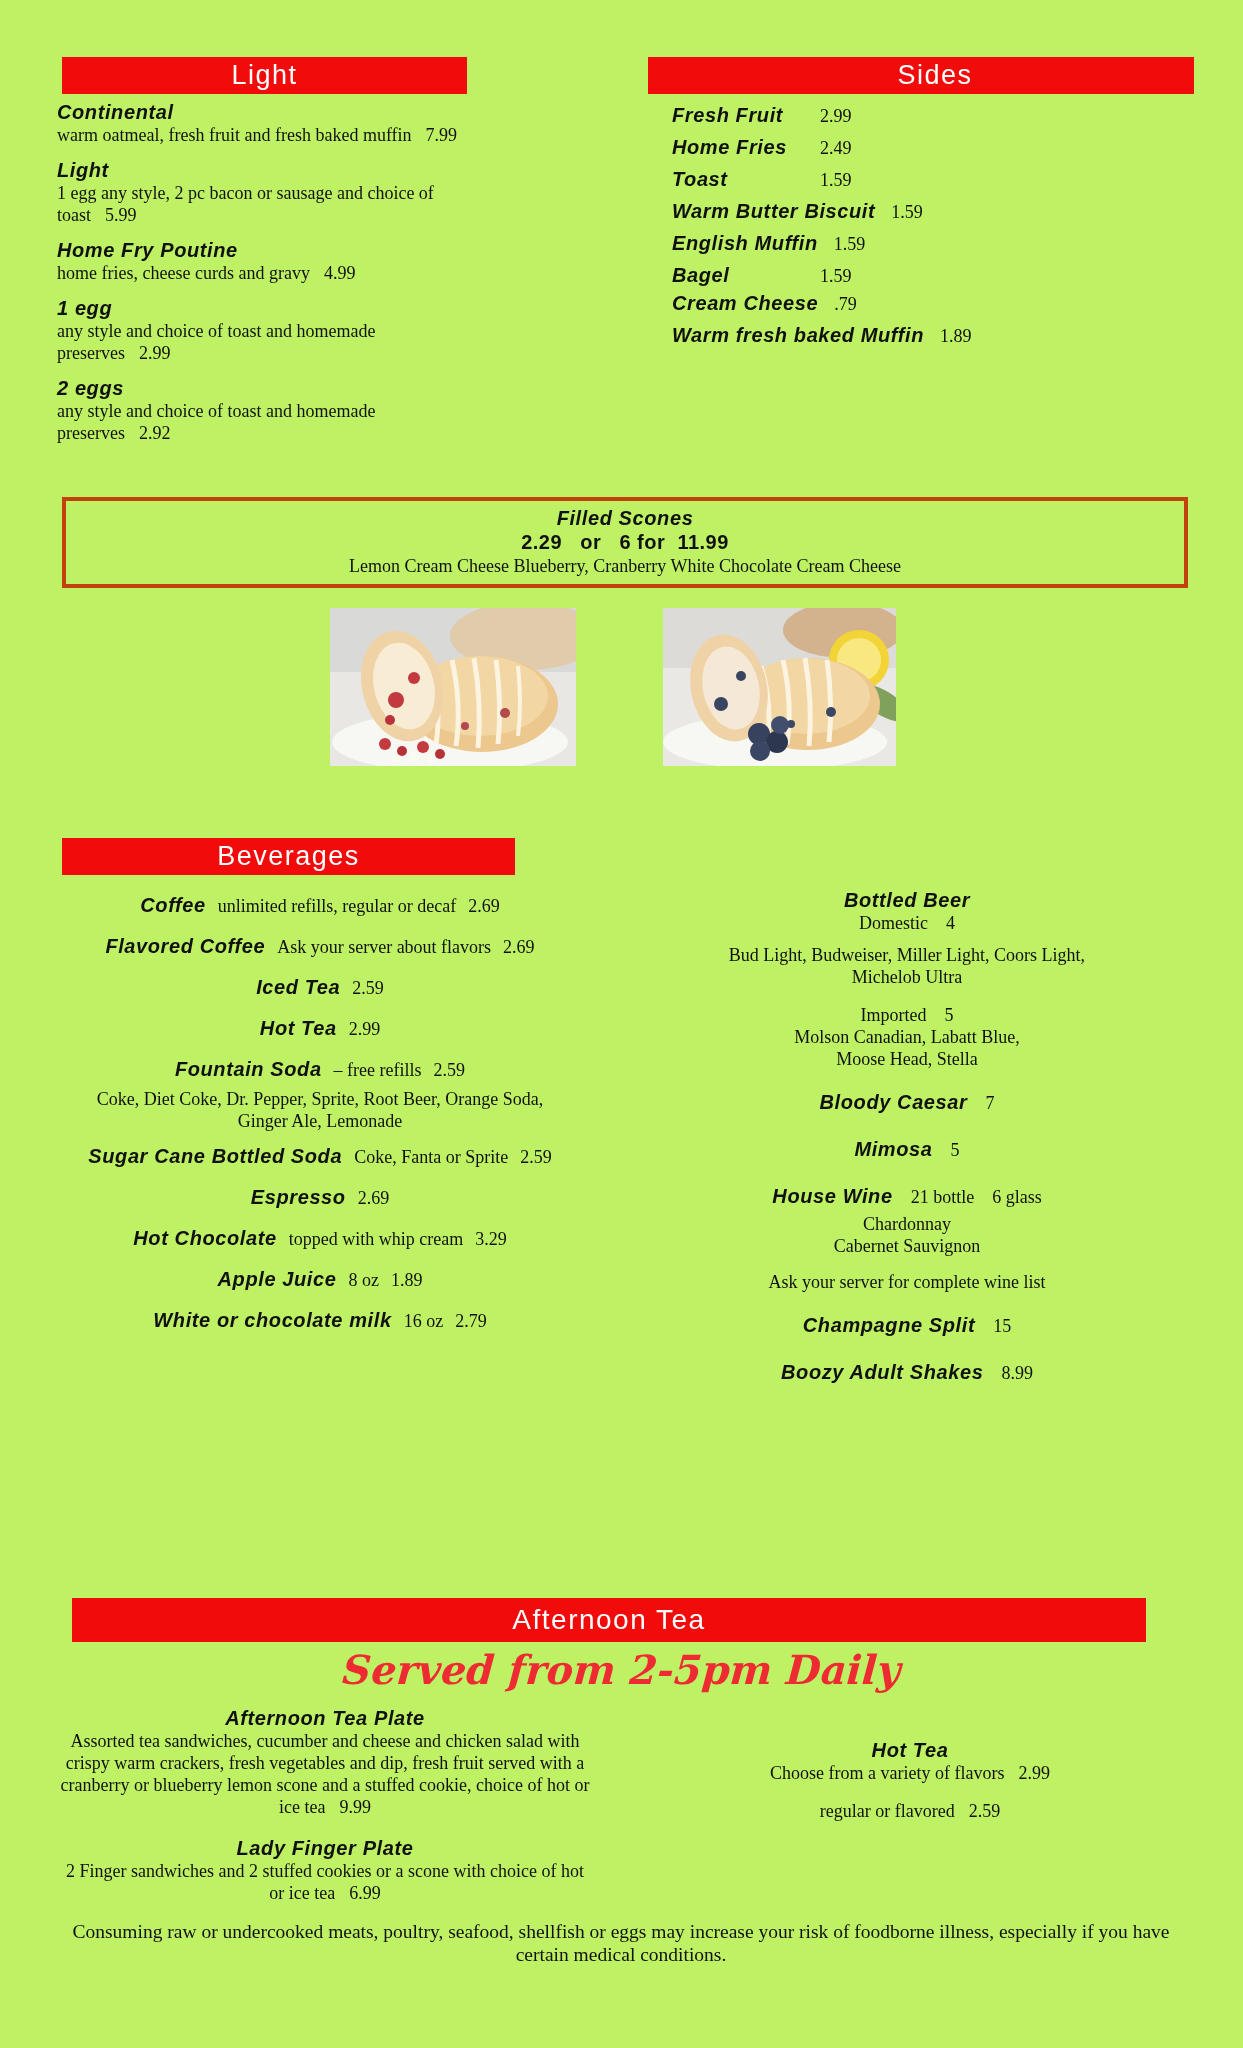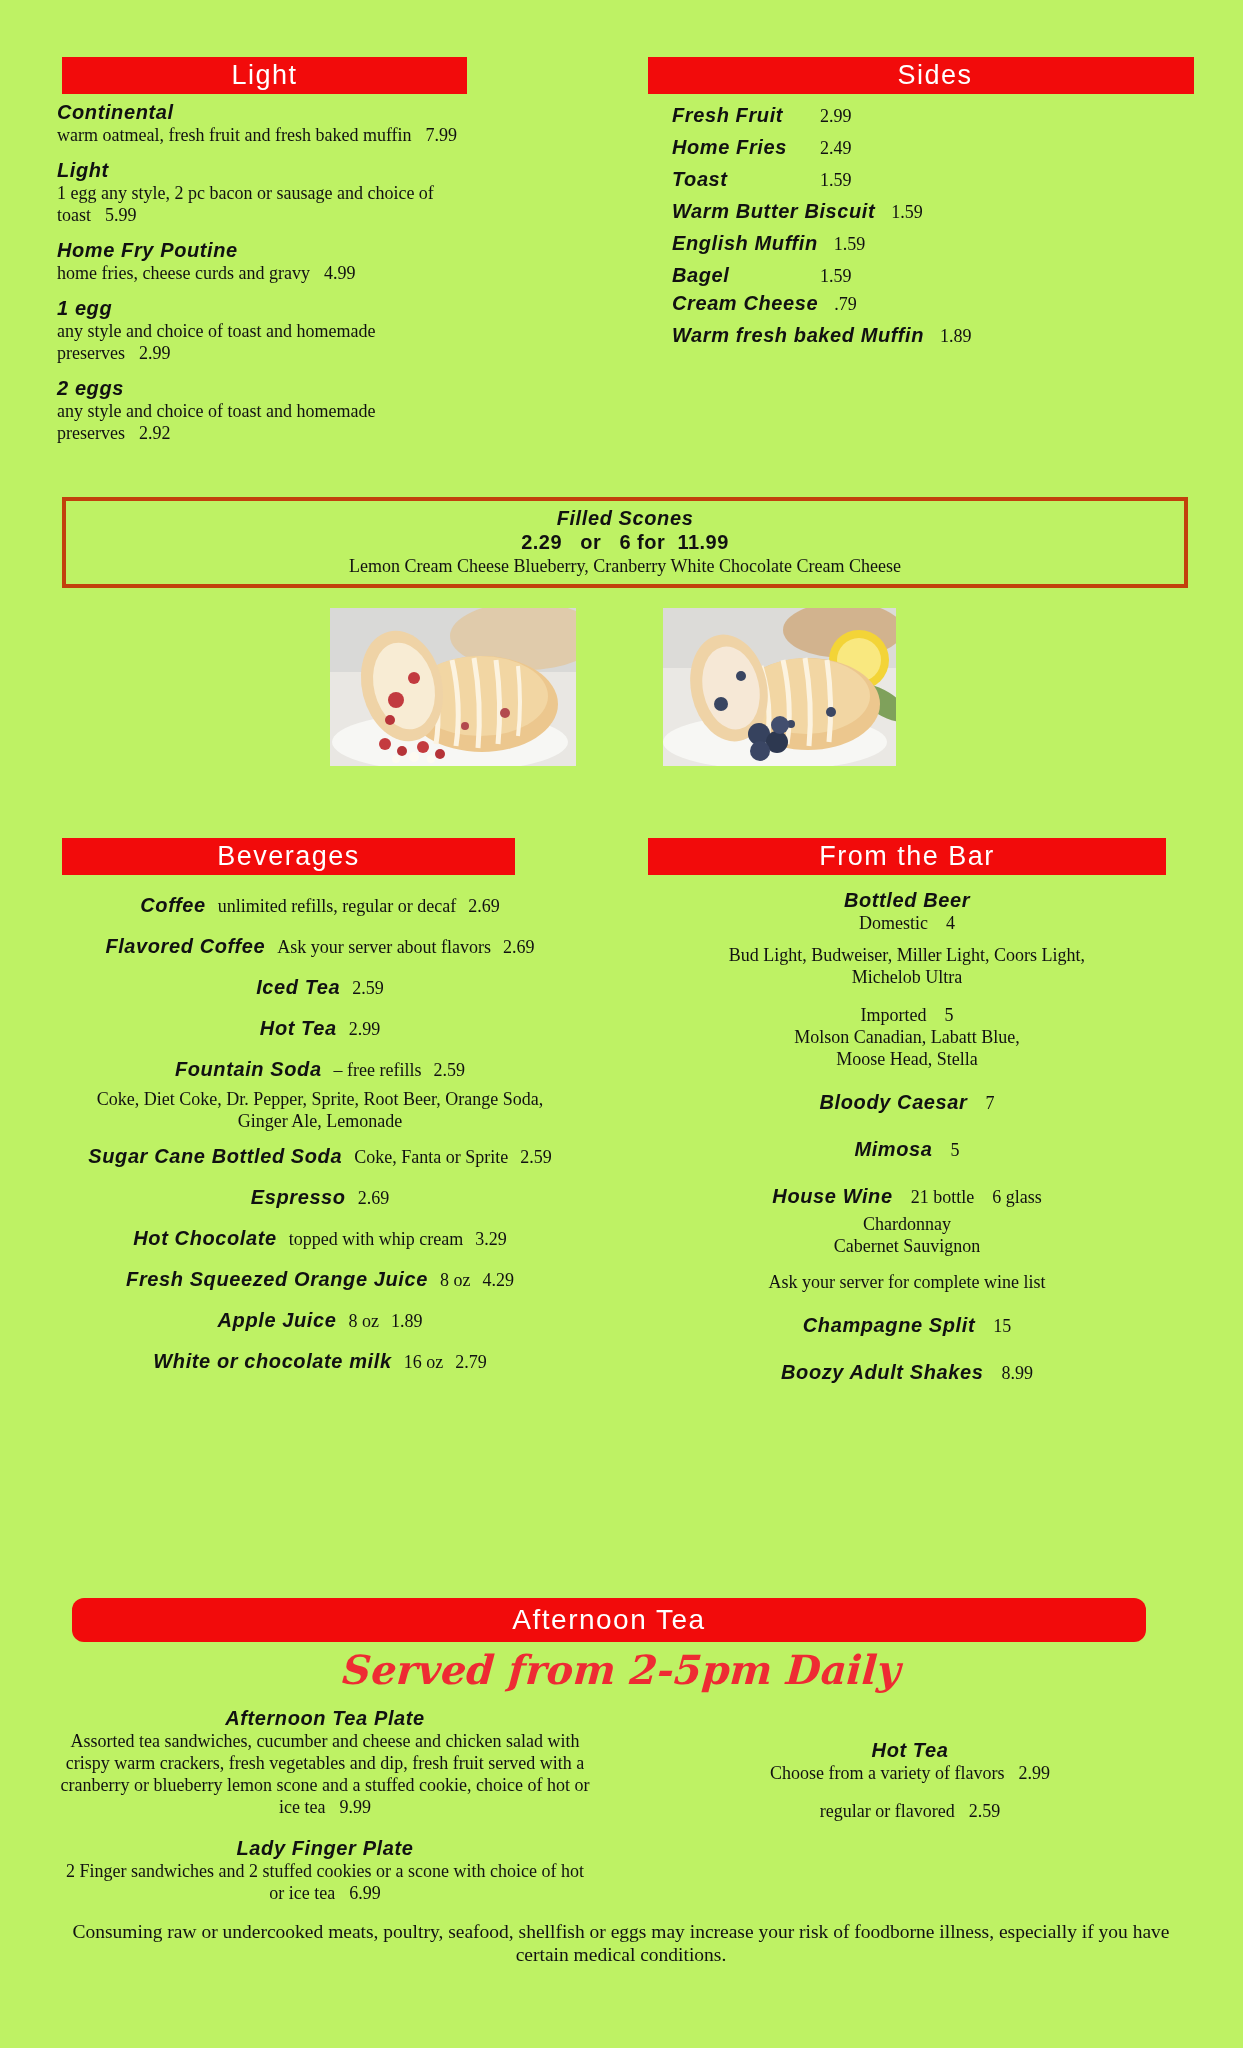--- a/index.html
+++ b/index.html
@@ -9,21 +9,21 @@
   }
   .banner {
     position:absolute; background:#f20b0b; color:#fff; text-align:center;
     font-family:"Liberation Sans", sans-serif; font-weight:400;
     font-size:27px; letter-spacing:1.5px; height:37px; line-height:37px;
   }
   .banner-light { left:62px;  top:57px;  width:405px; }
   .banner-sides { left:648px; top:57px;  width:518px;padding-left:28px; }
   .banner-bev   { left:62px;  top:838px; width:453px; }
   .banner-bar   { left:648px; top:838px; width:518px; }
-  .tea-banner   { left:72px;  top:1598px; width:1074px; height:44px; line-height:44px; font-size:28px;border-radius:12px; }
+  .tea-banner   { left:72px;  top:1598px; width:1074px; height:44px; line-height:44px; font-size:28px; }
 
   .item-name {
     font-family:"Liberation Sans", sans-serif; font-weight:bold; font-style:italic;
     font-size:20px; letter-spacing:0.6px; line-height:24px;
   }
   .serif { font-family:"Liberation Serif", serif; font-size:18px; line-height:22px; }
   .pre { white-space:pre-wrap; }
   .preline { white-space:pre-line; }
 
   .light-col { position:absolute; left:57px; top:100px; width:424px; }
@@ -184,36 +184,32 @@
       <circle cx="96" cy="126" r="11" fill="#36425e"></circle>
       <circle cx="114" cy="134" r="11" fill="#2d3850"></circle>
       <circle cx="97" cy="143" r="10" fill="#3a4664"></circle>
       <circle cx="117" cy="117" r="9" fill="#424e6e"></circle>
     </svg>
   </div>
 
   <div class="banner banner-bev">
     <span>Beverages</span>
   </div>
-  <div class="banner banner-bar">
-    <span>From the Bar</span>
-  </div>
 
   <div class="bev-col">
     <div class="bev-line"><span class="item-name">Coffee</span><span class="serif">unlimited refills, regular or decaf</span><span class="serif">2.69</span></div>
     <div class="bev-line"><span class="item-name">Flavored Coffee</span><span class="serif">Ask your server about flavors</span><span class="serif">2.69</span></div>
     <div class="bev-line"><span class="item-name">Iced Tea</span><span class="serif">2.59</span></div>
     <div class="bev-line"><span class="item-name">Hot Tea</span><span class="serif">2.99</span></div>
     <div class="bev-line"><span class="item-name">Fountain Soda</span><span class="serif">– free refills</span><span class="serif">2.59</span></div>
     <div class="serif preline bev-sub">Coke, Diet Coke, Dr. Pepper, Sprite, Root Beer, Orange Soda,
 Ginger Ale, Lemonade</div>
     <div class="bev-line"><span class="item-name">Sugar Cane Bottled Soda</span><span class="serif">Coke, Fanta or Sprite</span><span class="serif">2.59</span></div>
     <div class="bev-line"><span class="item-name">Espresso</span><span class="serif">2.69</span></div>
     <div class="bev-line"><span class="item-name">Hot Chocolate</span><span class="serif">topped with whip cream</span><span class="serif">3.29</span></div>
-    <div class="bev-line"><span class="item-name">Fresh Squeezed Orange Juice</span><span class="serif">8 oz</span><span class="serif">4.29</span></div>
     <div class="bev-line"><span class="item-name">Apple Juice</span><span class="serif">8 oz</span><span class="serif">1.89</span></div>
     <div class="bev-line"><span class="item-name">White or chocolate milk</span><span class="serif">16 oz</span><span class="serif">2.79</span></div>
   </div>
 
   <div class="bar-col">
     <div class="item-name">Bottled Beer</div>
     <div class="serif bar-line"><span>Domestic</span><span>4</span></div>
     <div class="serif preline brands">Bud Light, Budweiser, Miller Light, Coors Light,
 Michelob Ultra</div>
     <div class="imported-block">

